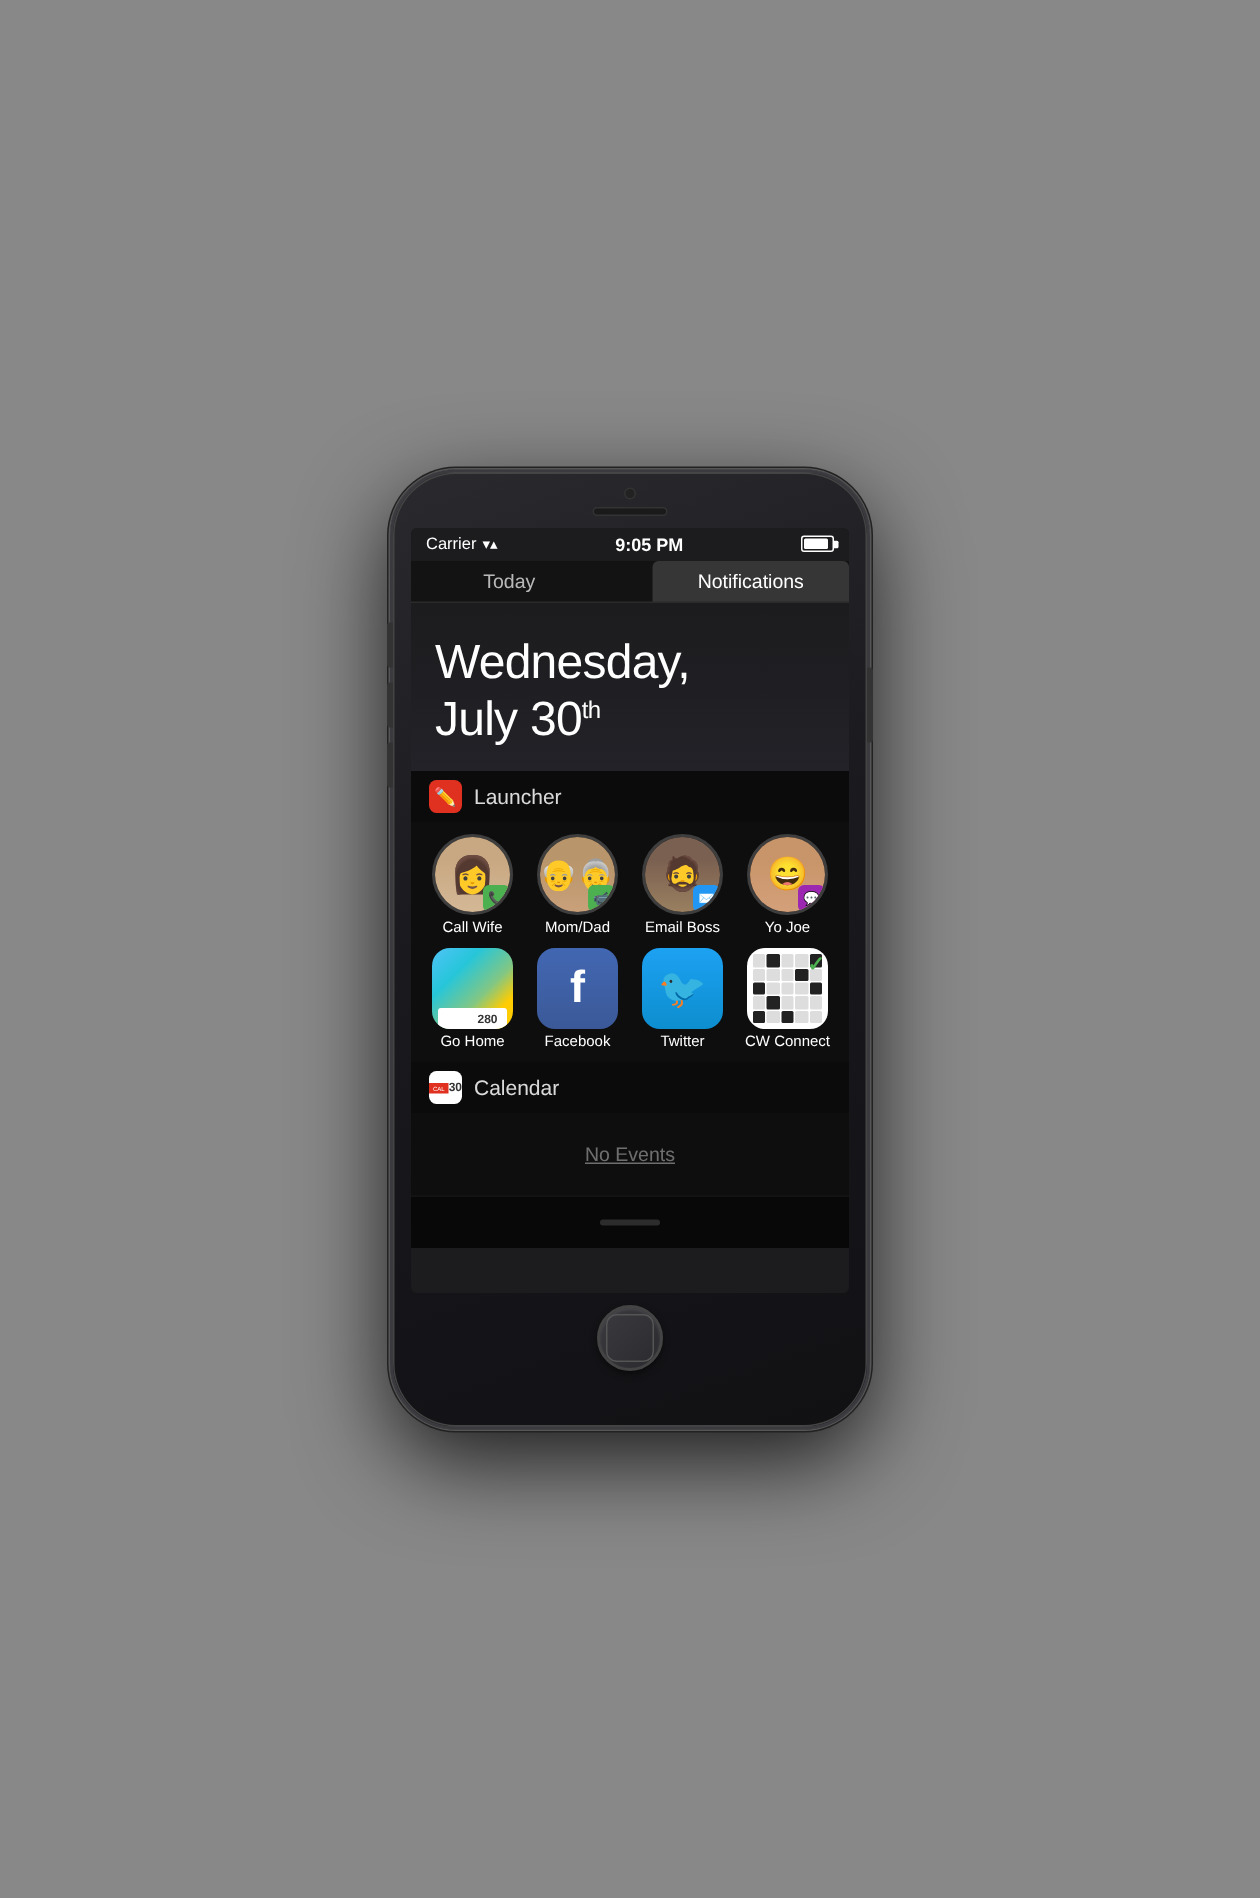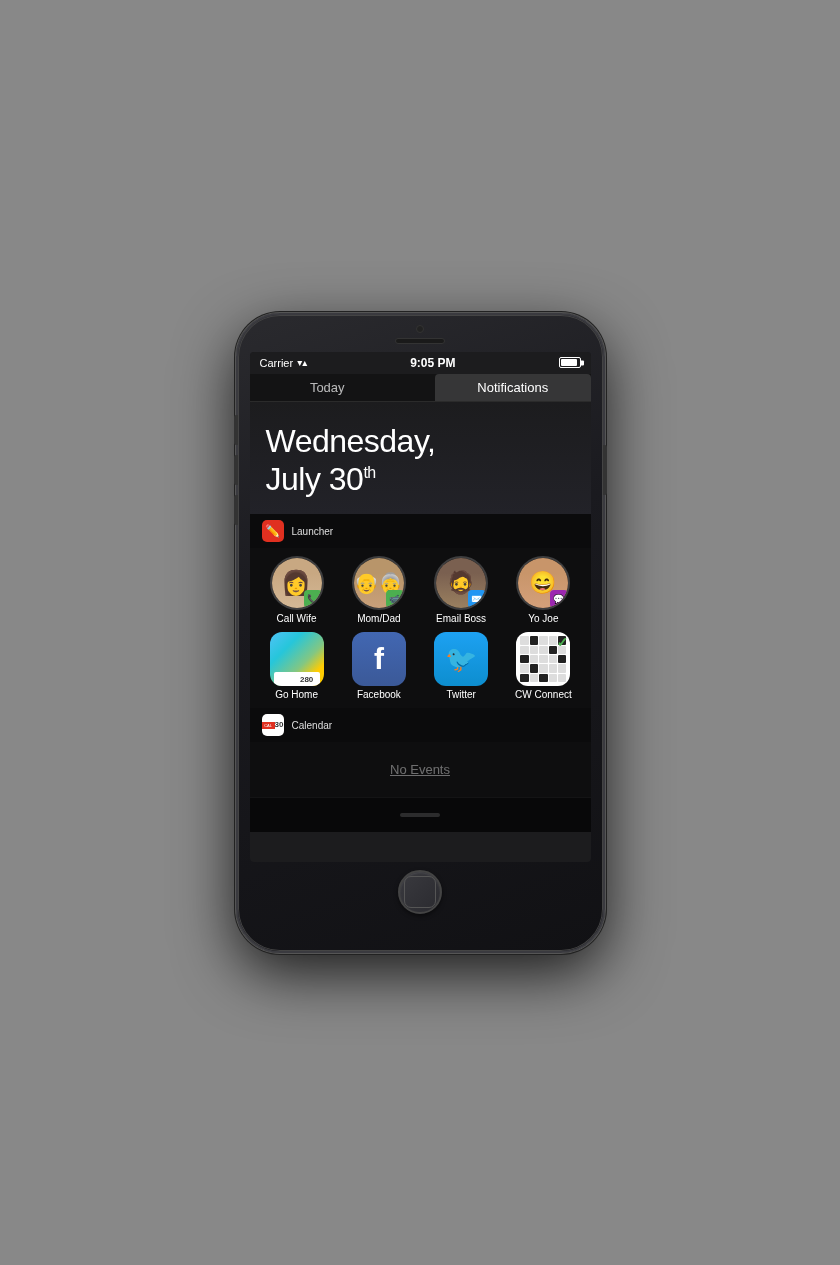--- a/index.html
+++ b/index.html
@@ -7,21 +7,21 @@
       width: 840px;
       height: 1265px;
       background: #888;
       display: flex;
       align-items: center;
       justify-content: center;
       font-family: -apple-system, 'Helvetica Neue', Arial, sans-serif;
     }
 
     .phone-outer {
-      width: 369px;
+      width: 320px;
       height: 640px;
       background: linear-gradient(160deg, #2a2a2e 0%, #1a1a1f 40%, #111114 100%);
       border-radius: 44px;
       position: relative;
       box-shadow:
         0 0 0 1px #555,
         0 0 0 2px #222,
         inset 0 0 0 1px #444,
         0 20px 60px rgba(0,0,0,0.8);
       border: 2px solid #3a3a3f;
@@ -205,21 +205,21 @@
       font-size: 4px;
     }
     .cal-body {
       font-size: 8px;
       color: #333;
       font-weight: bold;
       padding-bottom: 1px;
     }
     .section-title {
       color: rgba(255,255,255,0.85);
-      font-size: 10px;
+      font-size: 14px;
       font-weight: 500;
     }
 
     
     .app-grid {
       background: rgba(0,0,0,0.5);
       display: grid;
       grid-template-columns: repeat(4, 1fr);
       gap: 8px;
       padding: 8px 10px;

